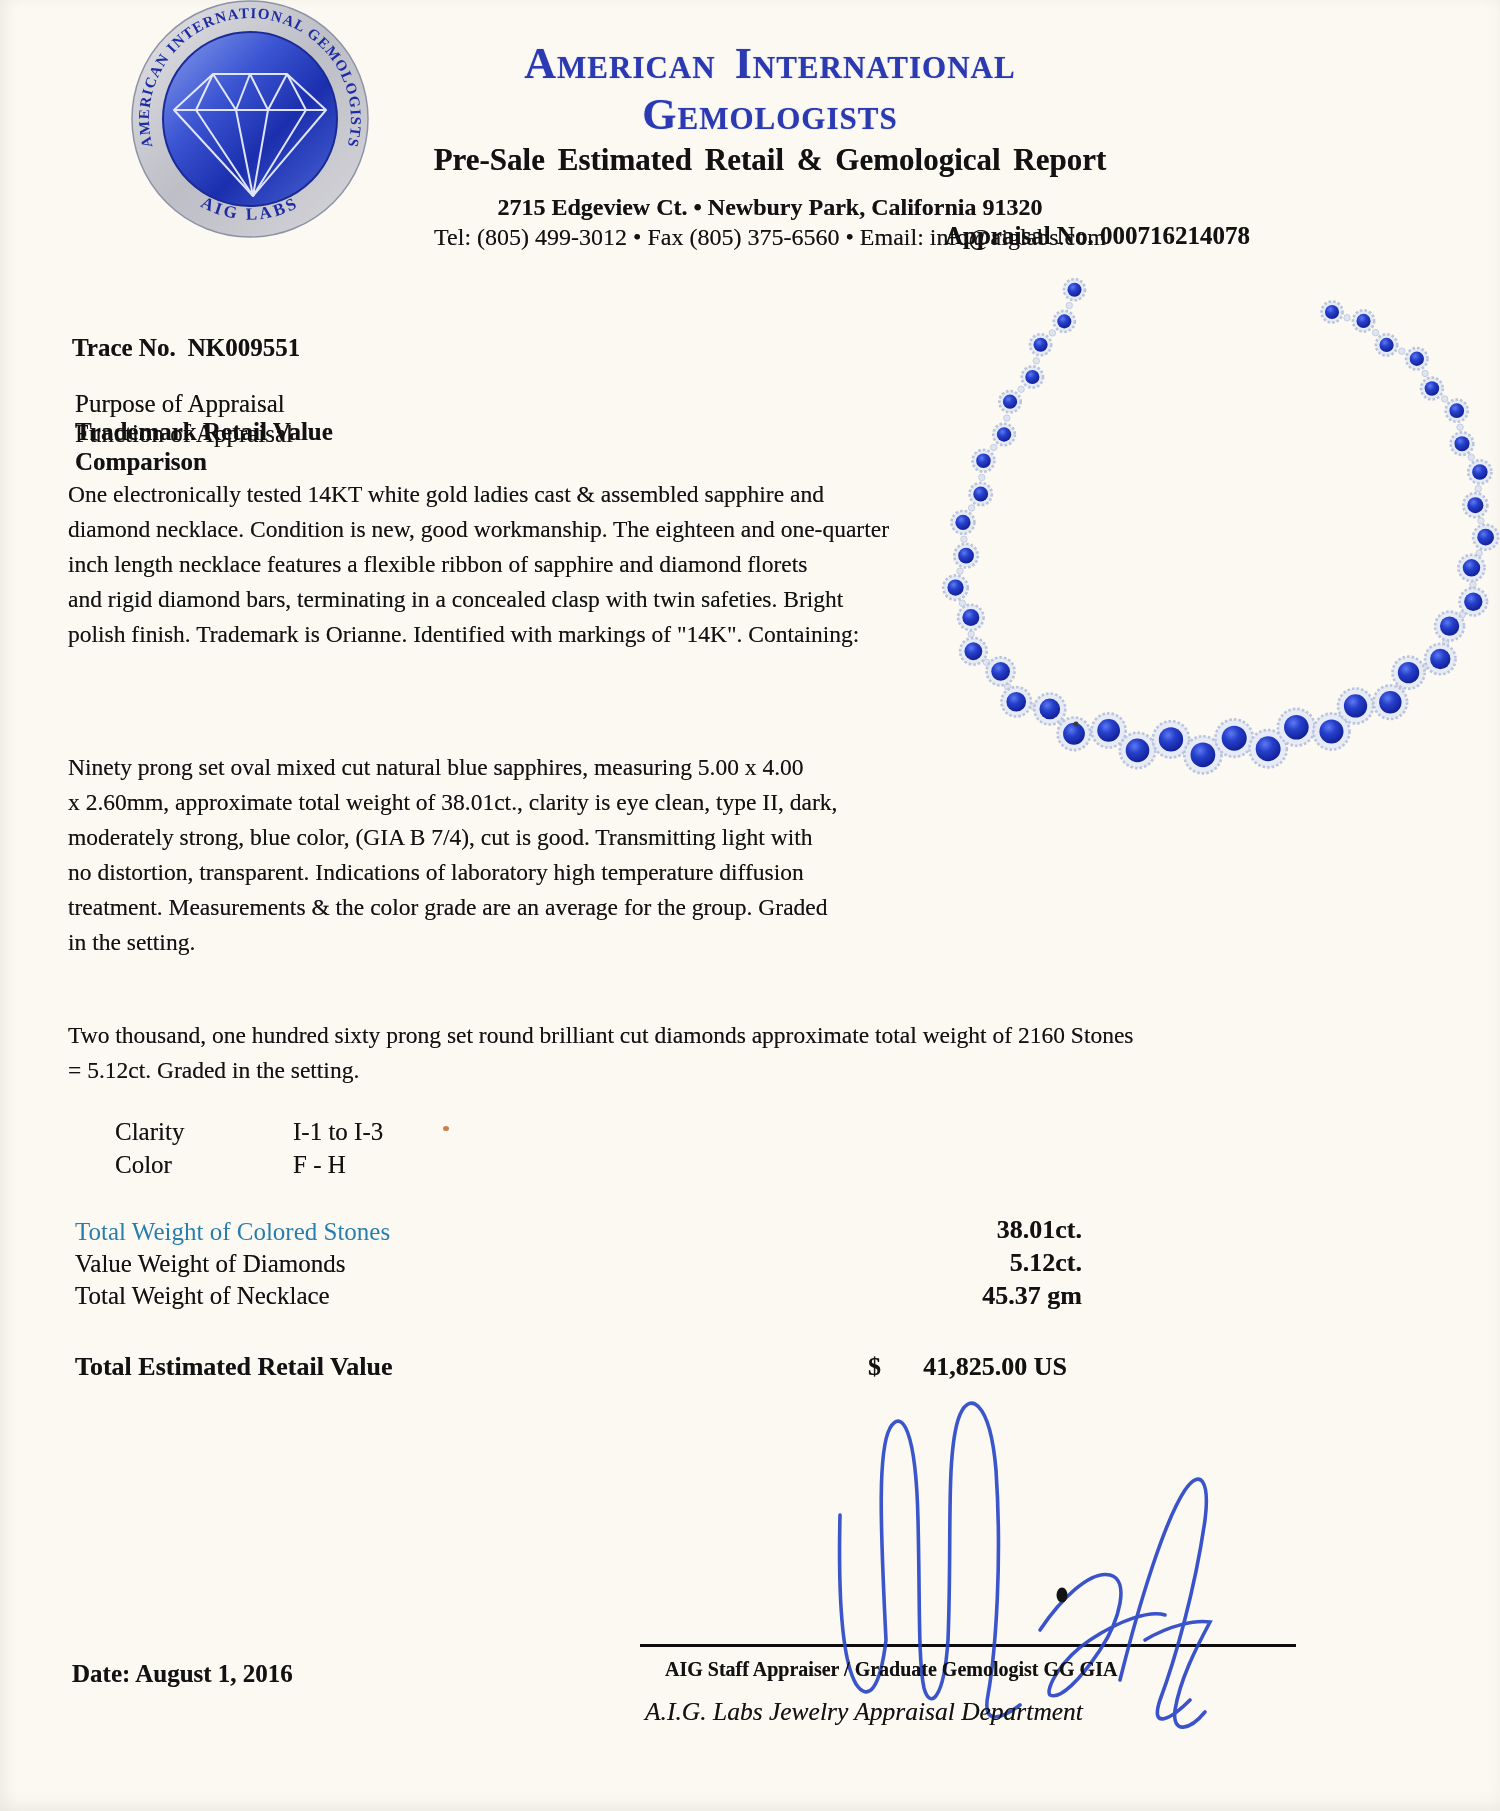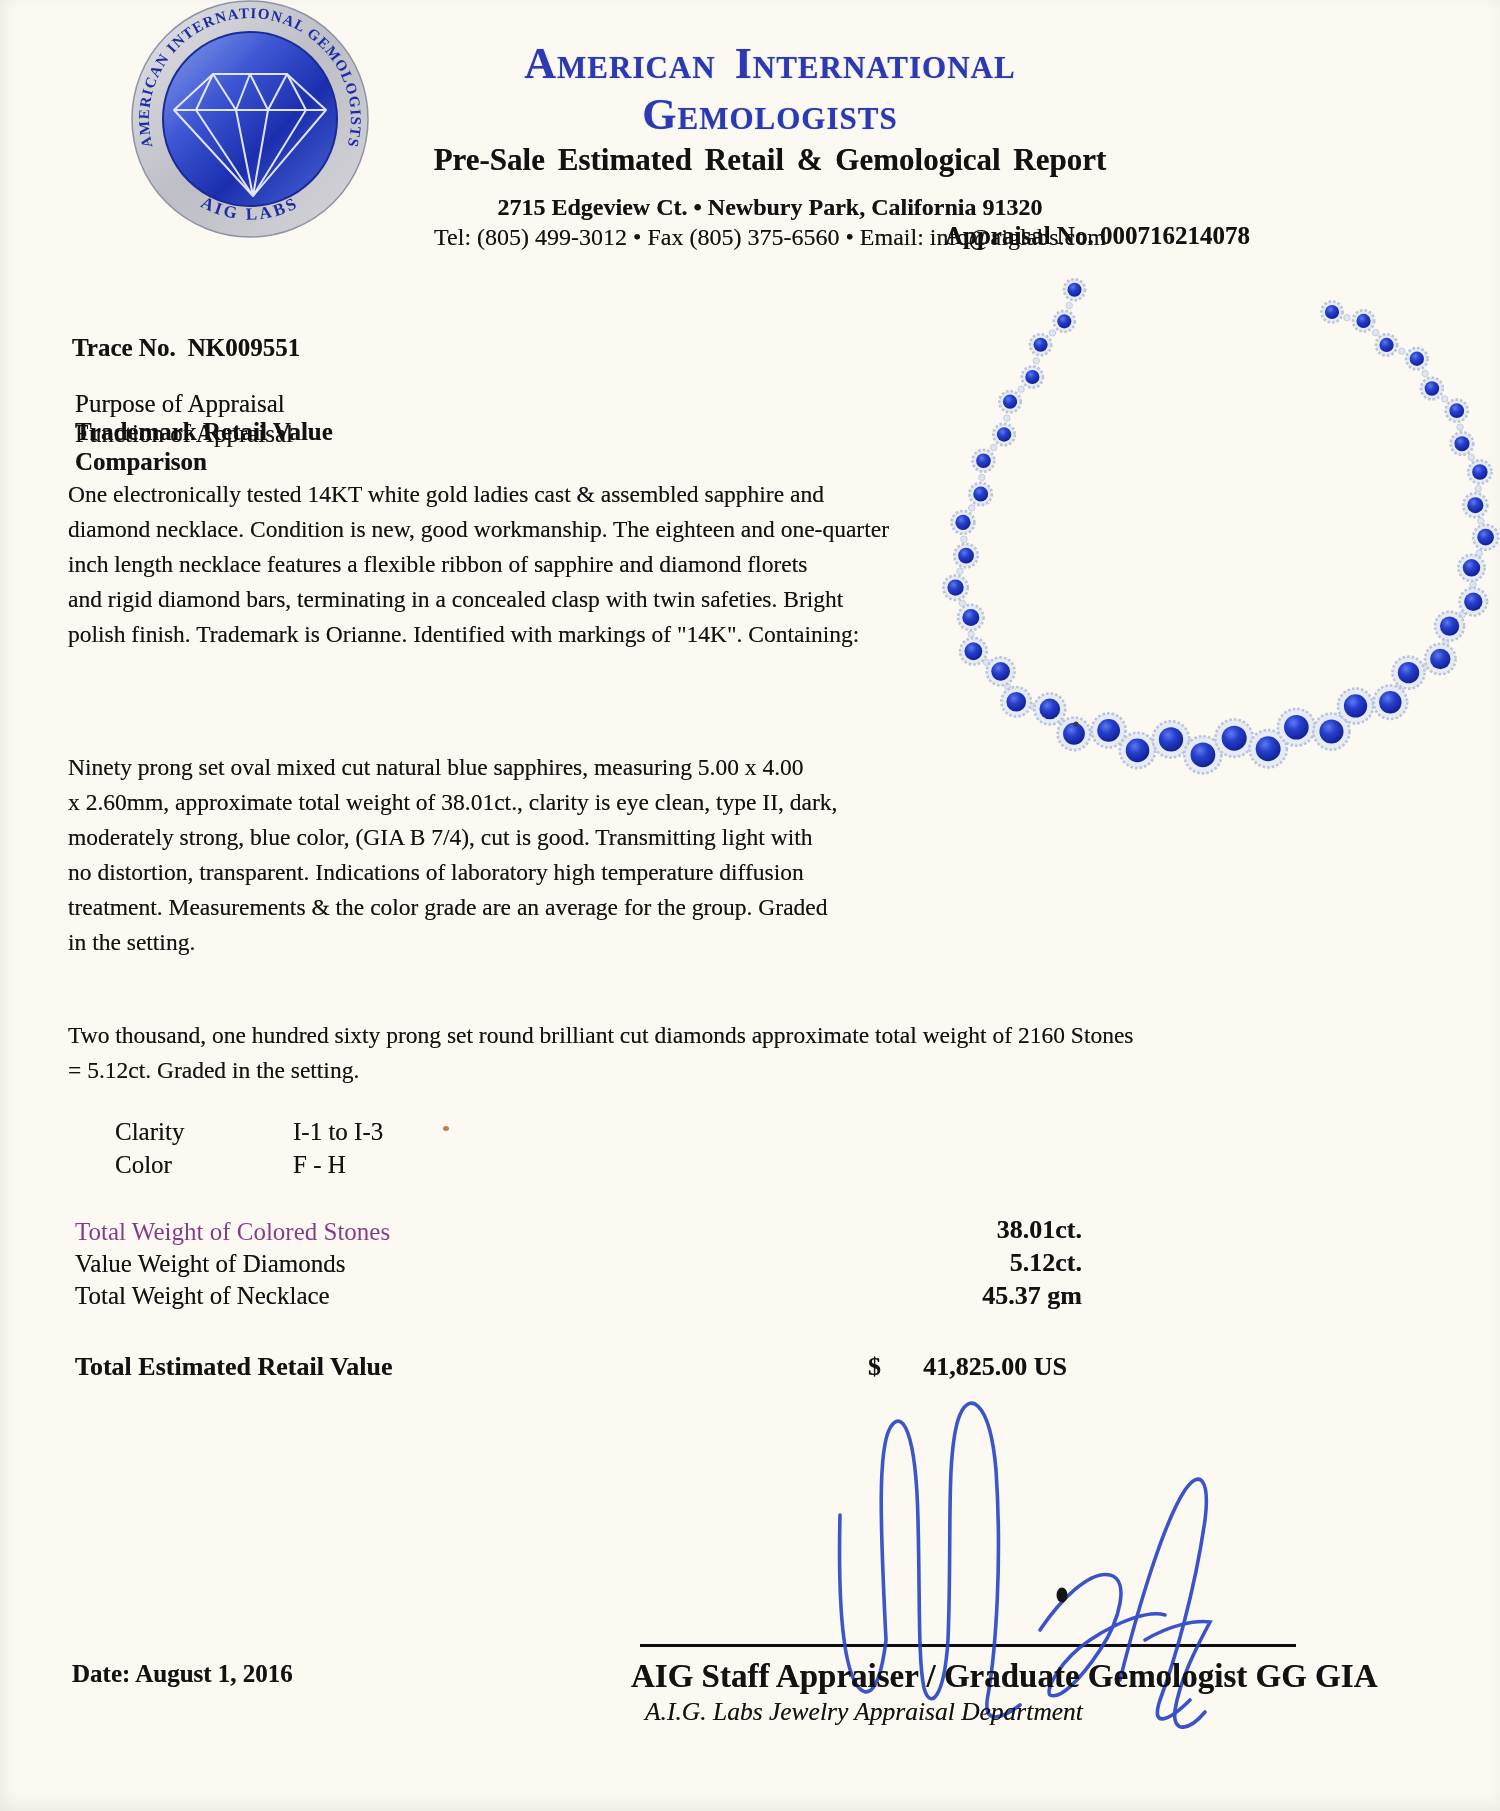--- a/index.html
+++ b/index.html
@@ -24,28 +24,28 @@
   .meta-row .val{font-weight:700;}
   
   .para{left:68px;font-size:23.5px;line-height:35px;white-space:pre-line;width:1400px;}
   
   .grade-row{left:115px;font-size:25px;display:flex;}
   .grade-row .lbl{width:178px;}
   .grade-row .val{font-weight:400;}
   
   .tot-lbl{left:75px;font-size:25px;}
   .tot-val{left:820px;width:262px;text-align:right;font-size:26px;font-weight:700;}
-  .faded{color:#701a75;text-shadow:none;opacity:.85;}
+  .faded{color:#0369a1;text-shadow:none;opacity:.85;}
   .retail-lbl{left:75px;top:1352px;font-size:26px;font-weight:700;}
   .retail-cur{left:868px;top:1352px;font-size:26px;font-weight:700;}
   .retail-amt{left:822px;top:1352px;width:245px;text-align:right;font-size:26px;font-weight:700;}
   
   .sig-line{left:640px;top:1644px;width:656px;height:3px;background:#0d0d0d;}
   .date-row{left:72px;top:1660px;font-size:25px;font-weight:700;}
-  .appraiser{left:631px;top:1658px;font-size:33px;font-weight:700;}
+  .appraiser{left:665px;top:1658px;font-size:20px;font-weight:700;}
   .dept{left:645px;top:1697px;font-size:25.5px;font-style:italic;}
   .speck-orange{left:443px;top:1126px;width:6px;height:5px;border-radius:50%;background:#c06a28;opacity:.85;}
 </style>
 </head>
 <body>
 
 <div class="page">
 
   <svg class="abs" style="left:110px;top:0px" width="282" height="242" viewBox="0 0 282 242">
     <defs>

